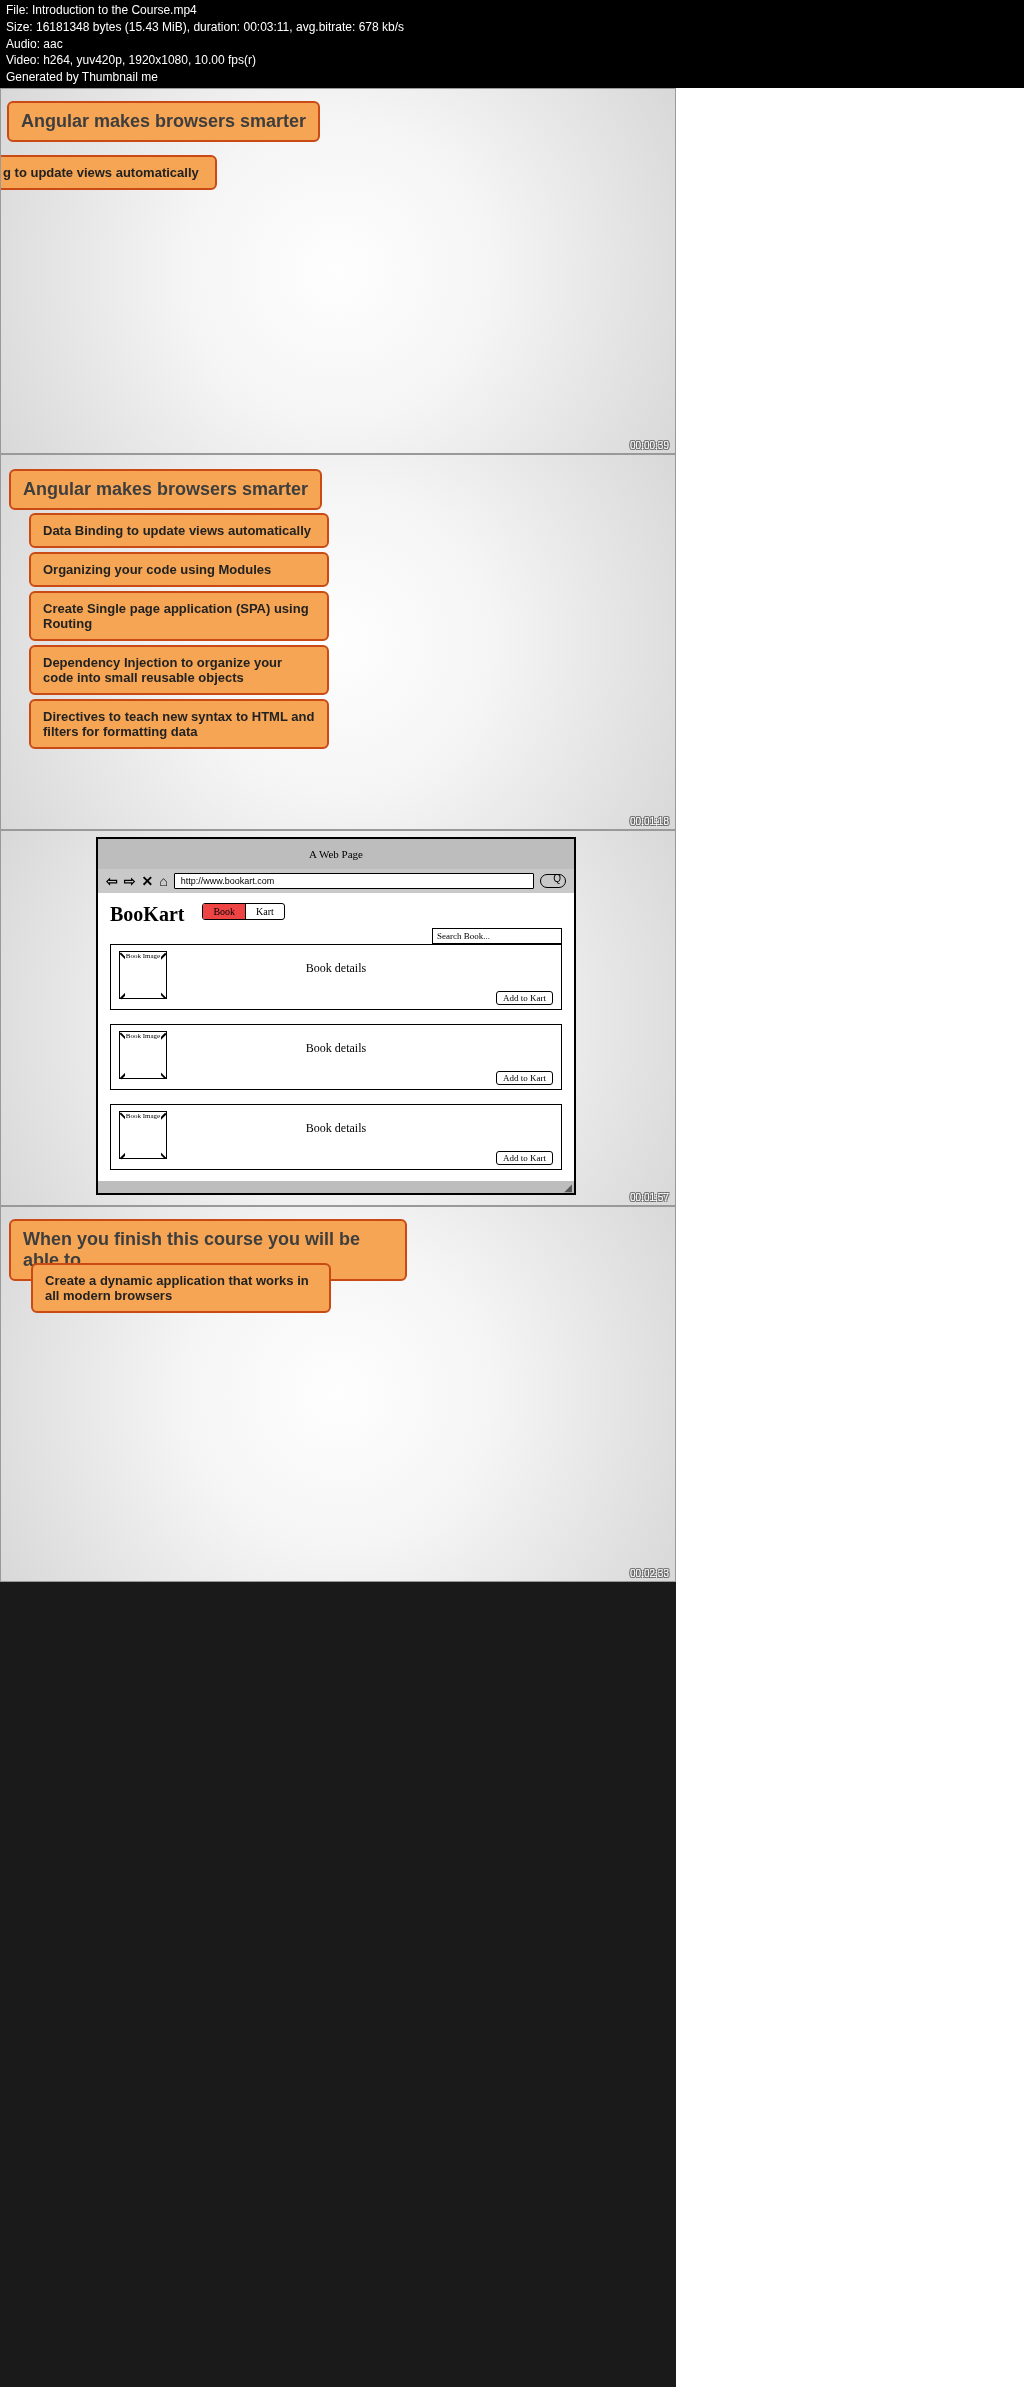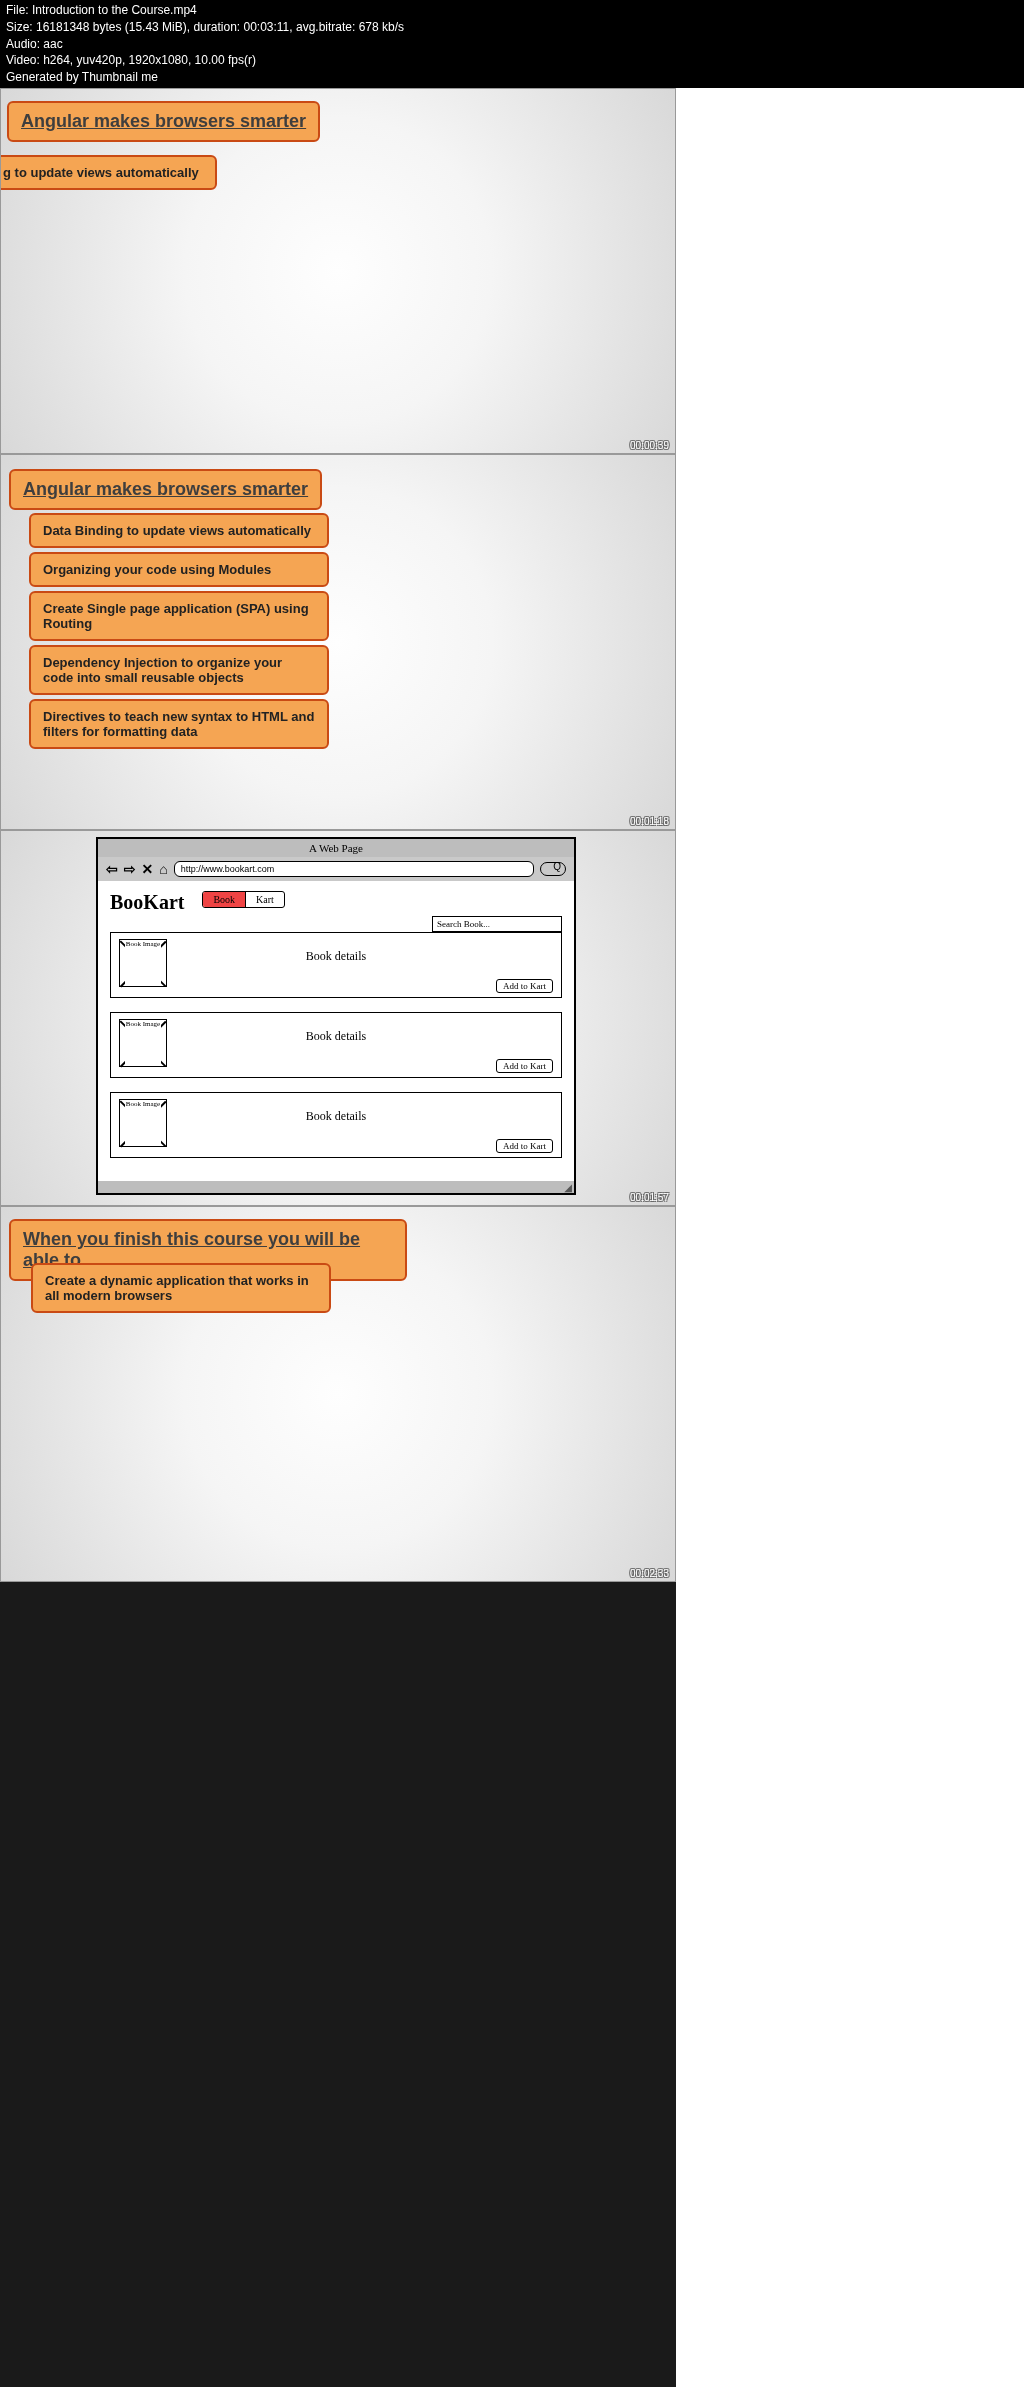--- a/index.html
+++ b/index.html
@@ -37,41 +37,41 @@
   font-family: "Segoe UI", Arial, sans-serif;
 }
 
 .orange-box {
   background: #f5a553;
   border: 2px solid #c94a14;
   border-radius: 6px;
   padding: 8px 12px;
   display: inline-block;
 }
-.title-box { font-size: 18px; font-weight: bold; color: #3e3e3e; text-decoration: underline; }
+.title-box { font-size: 18px; font-weight: bold; color: #3e3e3e; }
 .bullet-box { font-size: 13px; color: #222; font-weight: bold; min-width: 290px; }
 
 .t1-title { position: absolute; top: 12px; left: 6px; }
 .t1-bullet { position: absolute; top: 66px; left: -100px; padding-right: 16px; min-width: 245px; padding-left: 100px; }
 
 .t2-title { position: absolute; top: 14px; left: 8px; }
 .t2-col { position: absolute; top: 58px; left: 28px; display: flex; flex-direction: column; gap: 4px; }
 .t2-col .bullet-box { width: 300px; }
 
 .wireframe-wrap {
   position: absolute;
   top: 6px; left: 95px;
   width: 480px; height: 358px;
   background: #fff;
   border: 2px solid #000;
 }
-.wf-titlebar { background: #bdbdbd; text-align: center; font-size: 11px; padding: 3px 0; font-family: "Comic Sans MS", cursive; }
+.wf-titlebar { background: #bdbdbd; text-align: center; font-size: 11px; padding: 9px 0; font-family: "Comic Sans MS", cursive; }
 .wf-toolbar { display: flex; align-items: center; gap: 6px; padding: 4px 8px; background: #c9c9c9; }
 .wf-icon { font-size: 14px; font-weight: bold; font-family: Arial, sans-serif; }
-.wf-url { flex: 1; background: #fff; border: 1px solid #000; border-radius: 6px; font-size: 9px; padding: 2px 6px; font-family: Arial, sans-serif; }
+.wf-url { flex: 1; background: #fff; border: 1px solid #000; border-radius: 1px; font-size: 9px; padding: 2px 6px; font-family: Arial, sans-serif; }
 .wf-search-glass { width: 26px; height: 14px; border: 1.5px solid #000; border-radius: 10px; position: relative; }
 
 .wf-body { padding: 10px 12px; }
 .wf-header-row { display: flex; align-items: flex-start; gap: 18px; }
 .wf-logo { font-family: "Comic Sans MS", cursive; font-size: 20px; font-weight: bold; }
 .wf-tabs { display: flex; border: 1.5px solid #000; border-radius: 3px; overflow: hidden; font-size: 10px; font-family: "Comic Sans MS", cursive; }
 .wf-tab { padding: 2px 10px; }
 .wf-tab.active { background: #ef4444; }
 .wf-tab + .wf-tab { border-left: 1.5px solid #000; }
 .wf-search { margin-top: 2px; width: 130px; float: right; border: 1.5px solid #000; font-size: 9px; padding: 2px 4px; font-family: "Comic Sans MS", cursive; }

